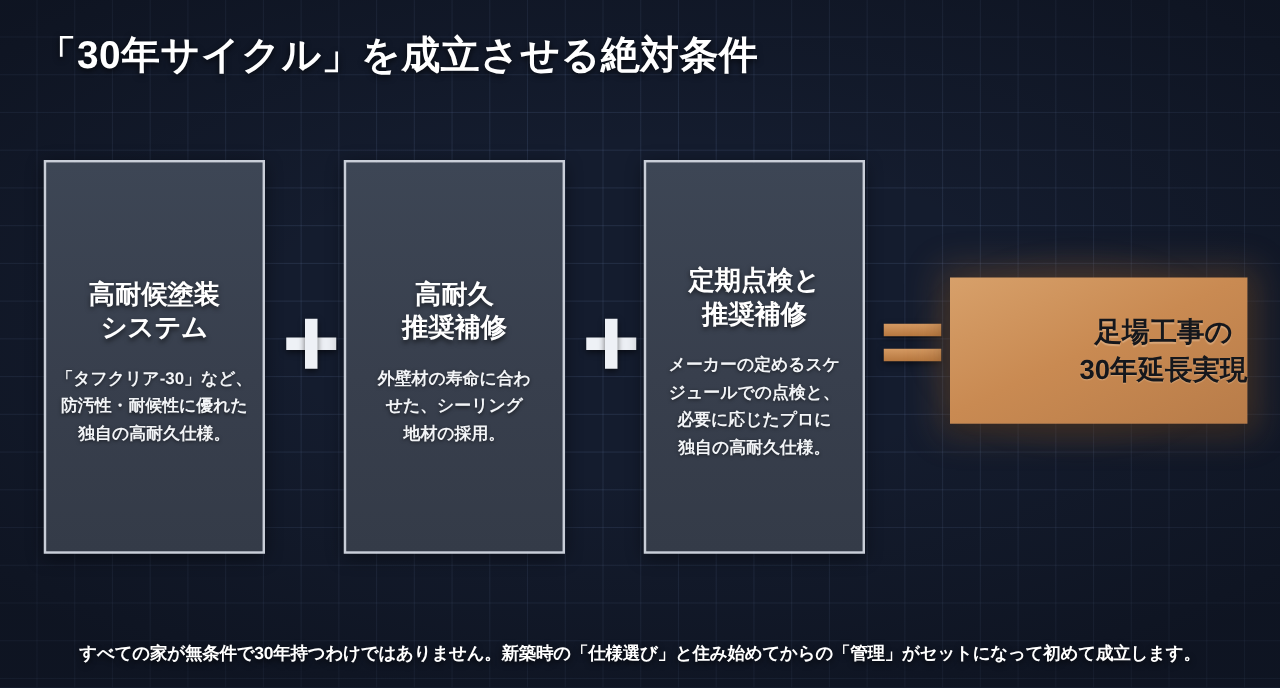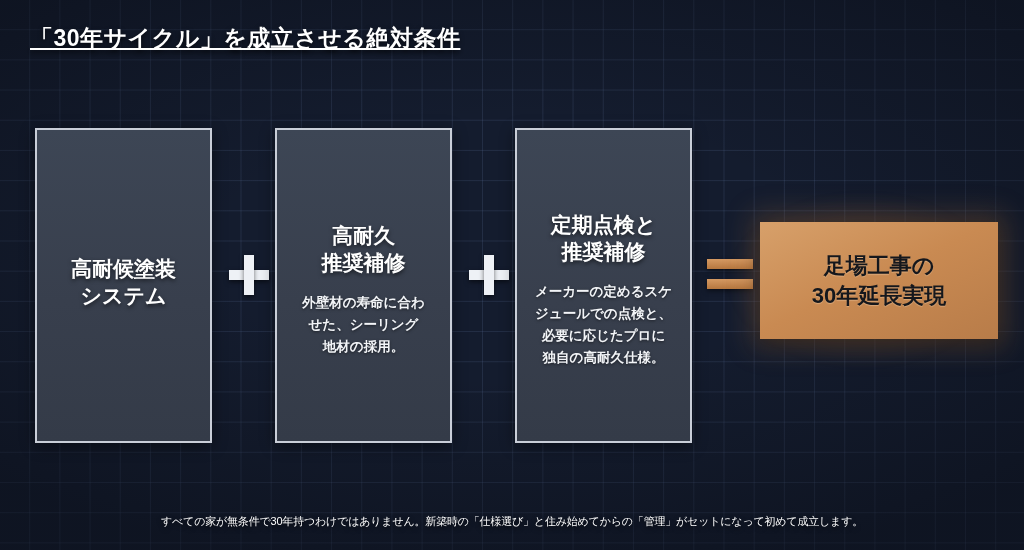--- a/index.html
+++ b/index.html
@@ -40,27 +40,26 @@
     background:
       radial-gradient(ellipse 70% 60% at 50% 45%, rgba(20,28,46,0) 40%, rgba(10,14,24,0.55) 100%);
     pointer-events: none;
   }
 
   
   #title {
     position: absolute;
     left: 30px;
     top: 23px;
-    font-size: 23px;
+    font-size: 31px;
     font-weight: bold;
     color: #ffffff;
     letter-spacing: 0.5px;
     text-shadow: 0 2px 5px rgba(0,0,0,0.75);
     white-space: nowrap;
-    text-decoration: underline;
   }
 
   
   #flow {
     position: absolute;
     left: 0;
     top: 0;
     width: 1024px;
     height: 550px;
   }
@@ -164,21 +163,21 @@
   #result-box {
     position: absolute;
     left: 760px;
     top: 222px;
     width: 238px;
     height: 117px;
     box-sizing: border-box;
     background: linear-gradient(155deg, #d7a06a 0%, #c98a52 48%, #b87c49 100%);
     display: flex;
     flex-direction: column;
-    align-items: center;
+    align-items: flex-end;
     justify-content: center;
     box-shadow: 0 0 26px 8px rgba(180,118,64,0.30),
                 0 4px 16px rgba(0,0,0,0.45);
   }
   #result-text {
     font-size: 22px;
     font-weight: bold;
     color: #15171c;
     line-height: 1.34;
     text-align: center;
@@ -186,22 +185,22 @@
     text-shadow: 0 1px 1px rgba(255,225,195,0.35);
   }
 
   
   #footer-note {
     position: absolute;
     left: 0;
     top: 514px;
     width: 1024px;
     text-align: center;
-    font-size: 11px;
-    font-weight: normal;
+    font-size: 14px;
+    font-weight: bold;
     color: #ffffff;
     letter-spacing: -0.2px;
     text-shadow: 0 2px 5px rgba(0,0,0,0.85);
     white-space: nowrap;
   }
 </style>
 </head>
 <body>
 
 <div id="slide">
@@ -209,20 +208,23 @@
   <div id="grid-bg"></div>
   <div id="grid-vignette"></div>
 
   <div id="title">「30年サイクル」を成立させる絶対条件</div>
 
   <div id="flow">
 
     <div class="card card-1">
       <div class="card-head">高耐候塗装
 システム</div>
+      <div class="card-body">「タフクリア-30」など、
+防汚性・耐候性に優れた
+独自の高耐久仕様。</div>
     </div>
 
     <div class="op op-plus plus-1">
       <span class="bar-h"></span>
       <span class="bar-v"></span>
     </div>
 
     <div class="card card-2">
       <div class="card-head">高耐久
 推奨補修</div>

